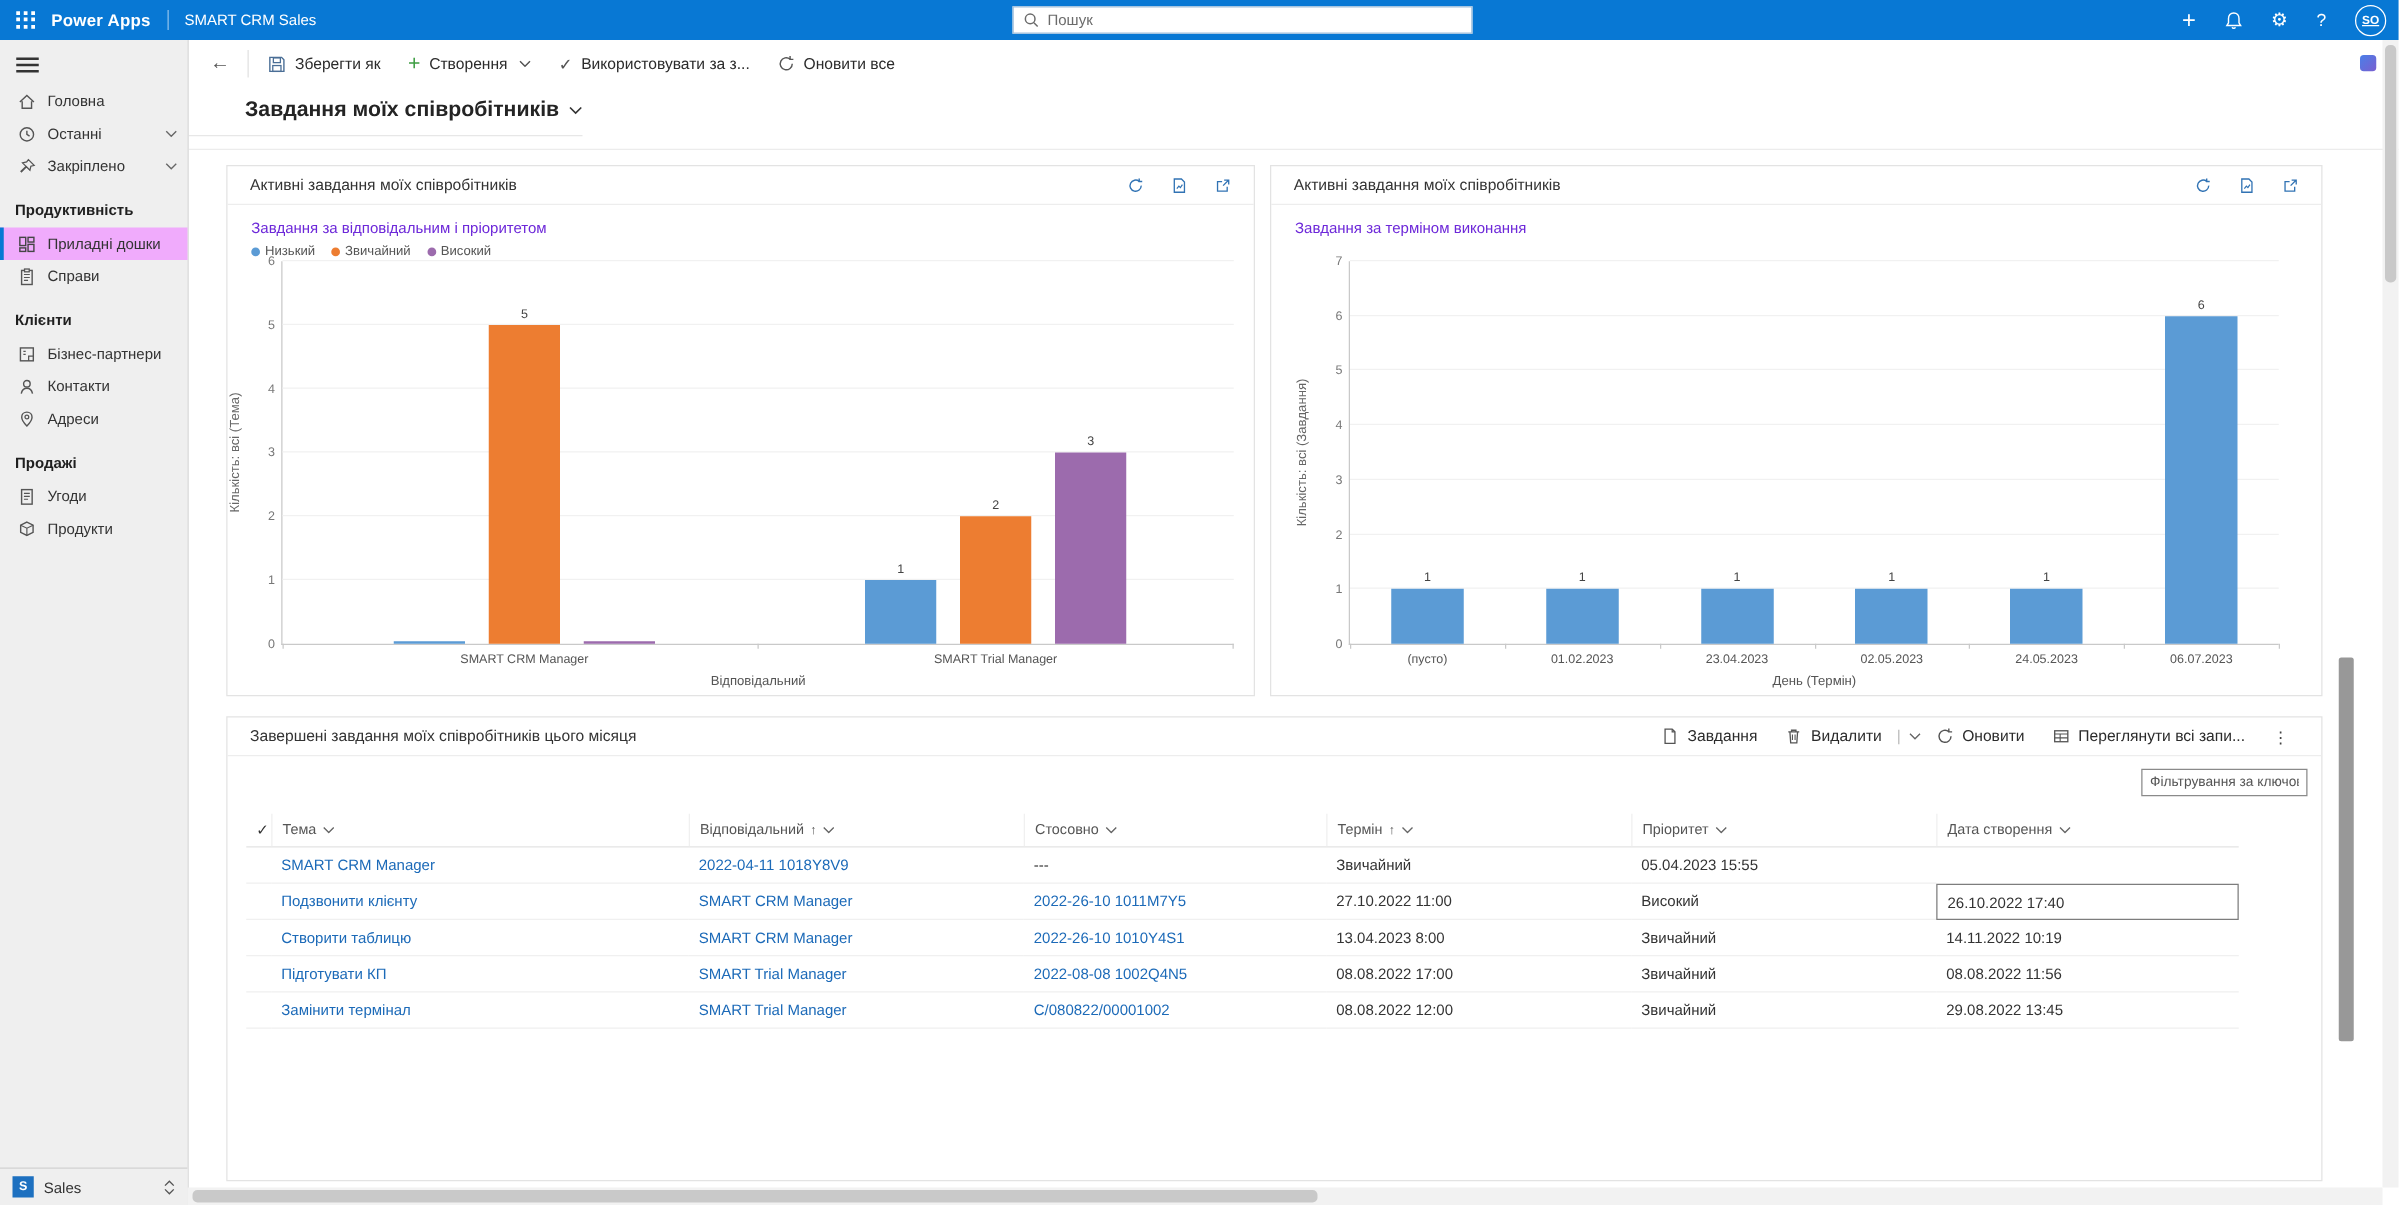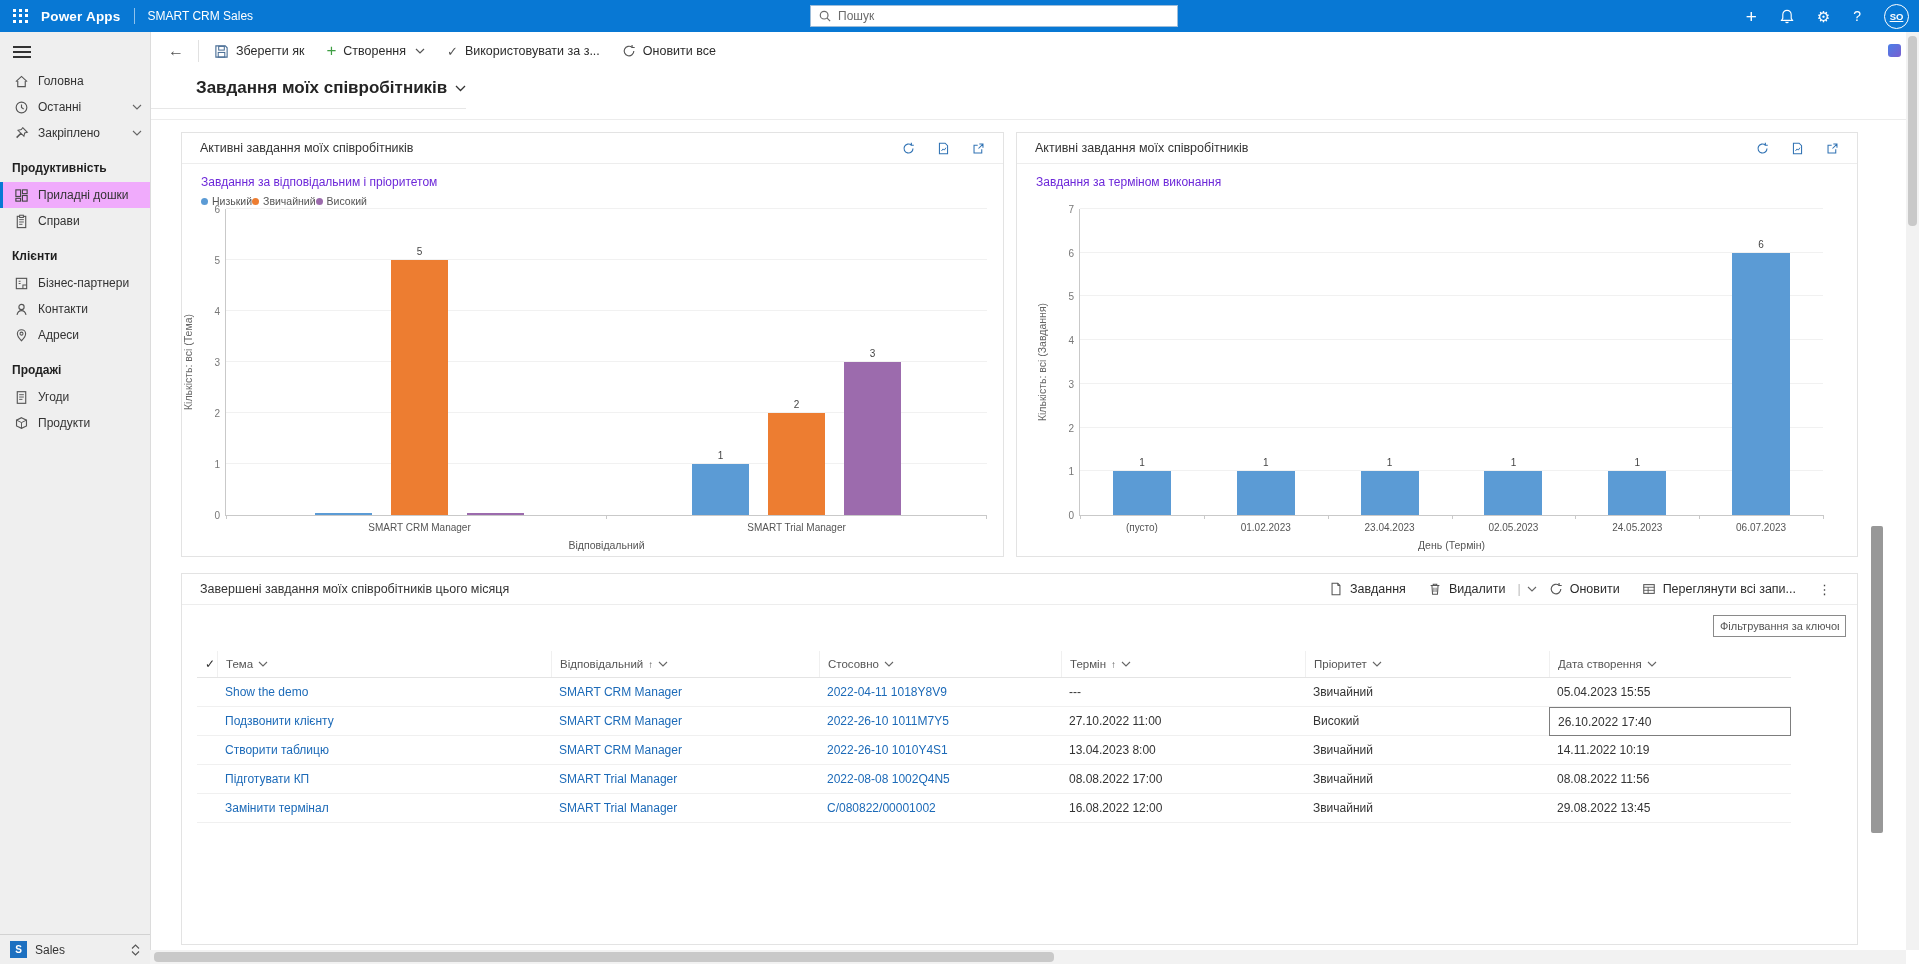--- a/index.html
+++ b/index.html
@@ -50,21 +50,21 @@
   .panel{position:absolute;background:#fff;border:1px solid #e3e3e3;box-sizing:border-box;}
   #panel-chart1{left:181px;top:132px;width:823px;height:425px;}
   #panel-chart2{left:1016px;top:132px;width:842px;height:425px;}
   #panel-table{left:181px;top:573px;width:1677px;height:372px;}
   .panel-h{height:30px;border-bottom:1px solid #ededed;display:flex;align-items:center;padding:0 10px 0 18px;font-size:12.5px;color:#333;}
   .panel-icons{margin-left:auto;display:flex;gap:22px;align-items:center;padding-right:8px;}
   .panel-icons span{cursor:pointer;display:flex;}
 
   
   .chart-sub{position:absolute;left:19px;top:42px;font-size:12px;color:#6d28d9;}
-  .legend{position:absolute;left:19px;top:62px;display:flex;font-size:10.5px;color:#555;align-items:center;}
+  .legend{position:absolute;left:19px;top:62px;display:flex;gap:13px;font-size:10.5px;color:#555;align-items:center;}
   .lg{display:flex;align-items:center;gap:4px;}
   .lg i{width:7px;height:7px;border-radius:50%;display:block;}
   .plot{position:absolute;border-left:1px solid #c9c9c9;border-bottom:1px solid #c9c9c9;box-sizing:content-box;}
   #plot1{left:43px;top:76px;width:761px;height:306px;}
   #plot2{left:62px;top:76px;width:743px;height:306px;}
   .gridline{position:absolute;left:0;right:0;height:1px;background:#f1f1f1;}
   .ytick{position:absolute;left:-26px;width:20px;text-align:right;font-size:10px;color:#777;}
   .ytitle{position:absolute;left:-44px;top:50%;transform:translateY(-50%) rotate(180deg);writing-mode:vertical-rl;font-size:10.5px;color:#666;white-space:nowrap;}
   .bar{position:absolute;bottom:0;cursor:pointer;}
   .bar-label{position:absolute;width:40px;text-align:center;font-size:10px;color:#444;}
@@ -556,21 +556,20 @@
             <span>Дата створення</span>
             <span class="hch">
               <svg width="10" height="6" viewBox="0 0 10 6">
                 <path d="M1 1l4 4 4-4" fill="none" stroke="#666" stroke-width="1.1"></path>
               </svg>
             </span>
           </div>
         </div>
         <div class="grow">
           <div class="gc"></div>
-          <div class="gc lnk">Show the demo</div>
           <div class="gc lnk">SMART CRM Manager</div>
           <div class="gc lnk">2022-04-11 1018Y8V9</div>
           <div class="gc">---</div>
           <div class="gc">Звичайний</div>
           <div class="gc">05.04.2023 15:55</div>
         </div>
         <div class="grow">
           <div class="gc"></div>
           <div class="gc lnk">Подзвонити клієнту</div>
           <div class="gc lnk">SMART CRM Manager</div>
@@ -595,21 +594,21 @@
           <div class="gc lnk">2022-08-08 1002Q4N5</div>
           <div class="gc">08.08.2022 17:00</div>
           <div class="gc">Звичайний</div>
           <div class="gc">08.08.2022 11:56</div>
         </div>
         <div class="grow">
           <div class="gc"></div>
           <div class="gc lnk">Замінити термінал</div>
           <div class="gc lnk">SMART Trial Manager</div>
           <div class="gc lnk">C/080822/00001002</div>
-          <div class="gc">16.08.2022 12:00</div>
+          <div class="gc">08.08.2022 12:00</div>
           <div class="gc">Звичайний</div>
           <div class="gc">29.08.2022 13:45</div>
         </div>
       </div>
   </div>
 
   <div class="vthumb"></div>
   <div class="pagescroll">
       <div class="pthumb"></div>
     </div>

